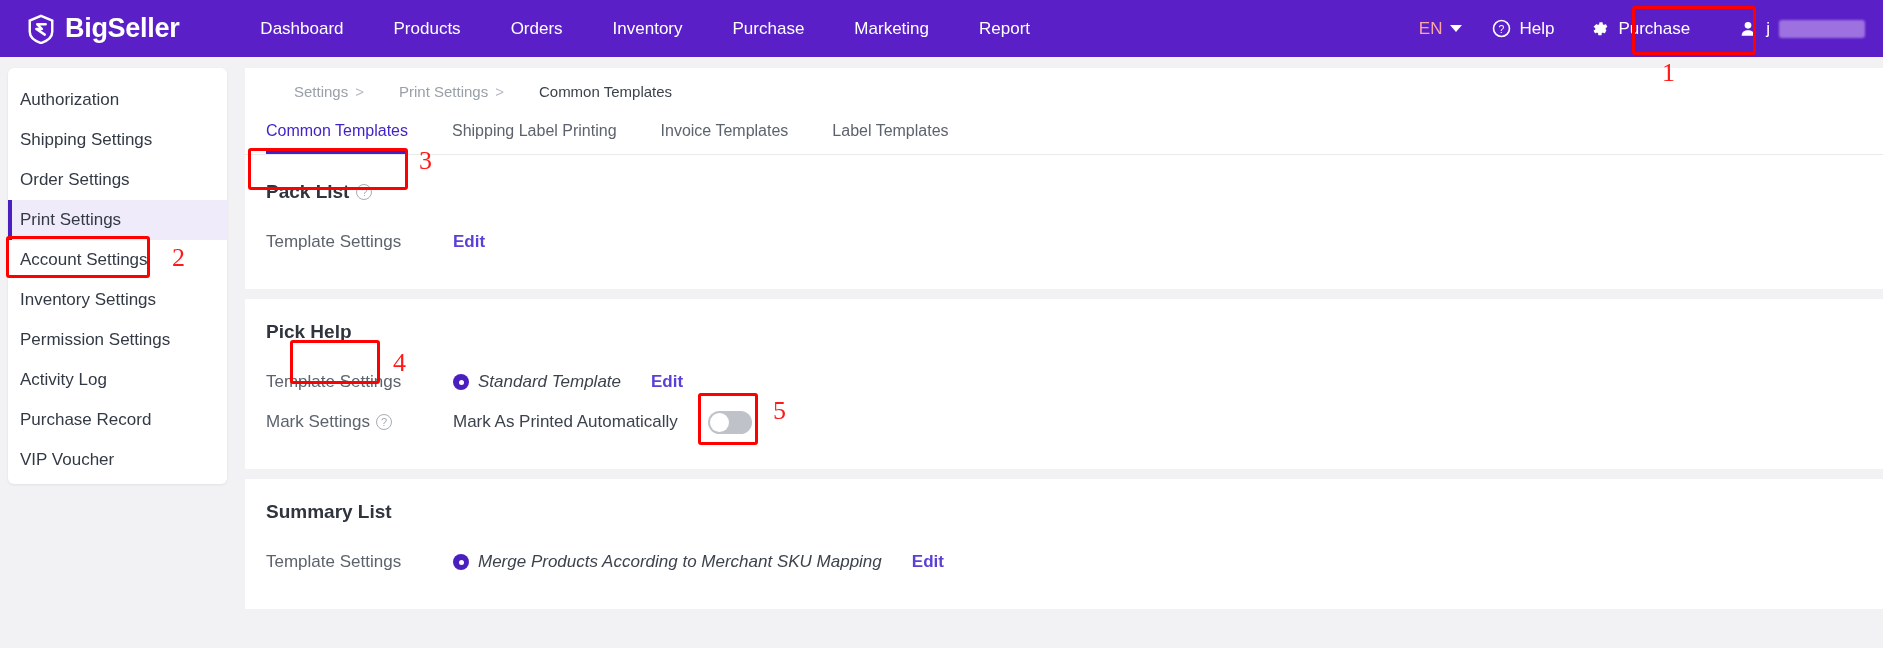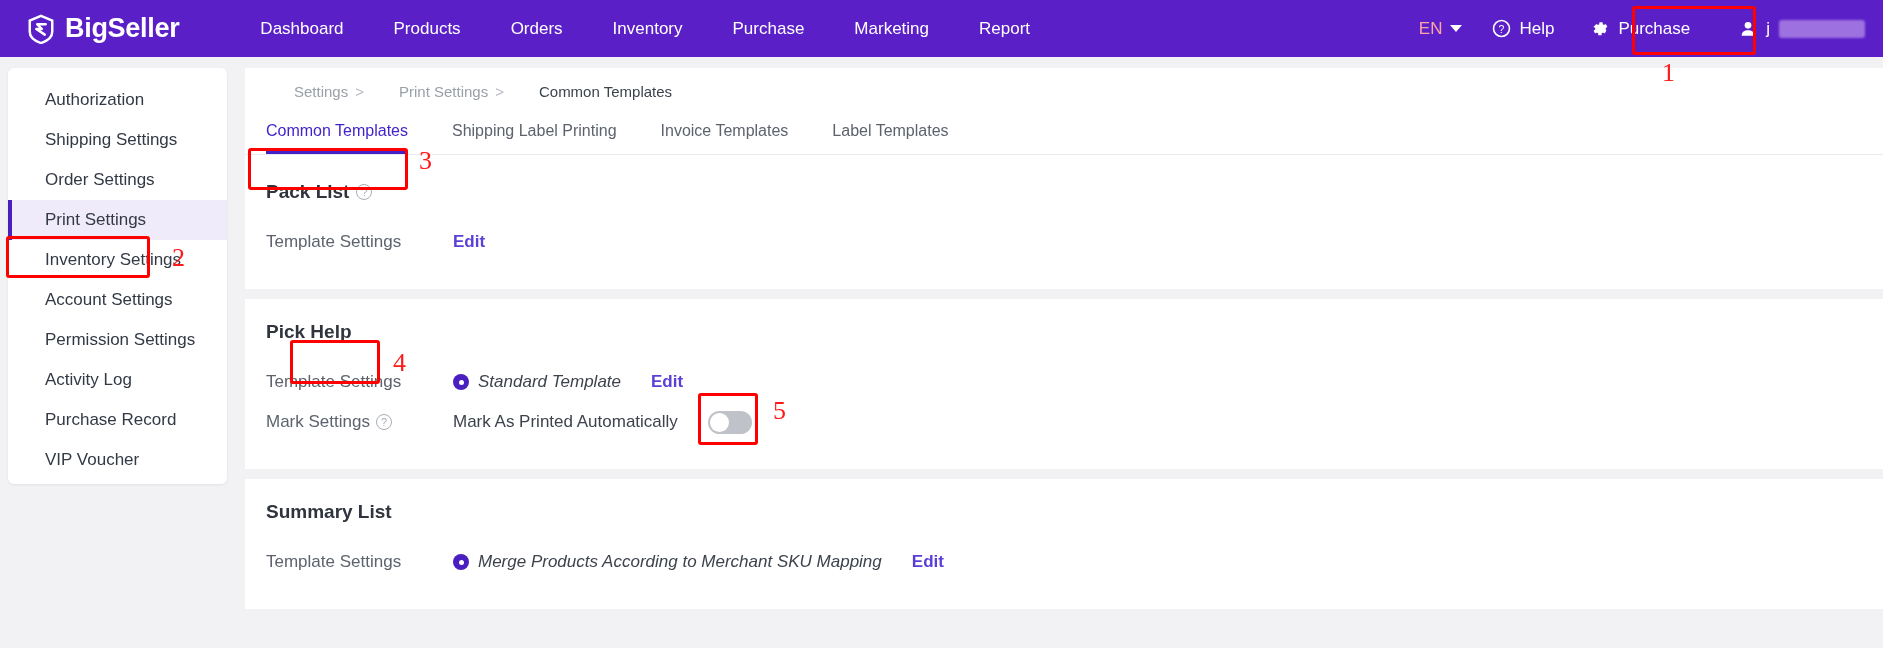--- a/index.html
+++ b/index.html
@@ -77,21 +77,21 @@
   
   .sidebar {
     position: absolute; left: 8px; top: 68px;
     width: 219px; height: 416px;
     background: #ffffff; border-radius: 6px;
     box-shadow: 0 1px 3px rgba(0,0,0,0.07);
     padding-top: 12px; overflow: hidden;
   }
   .side-item {
     position: relative; height: 40px; line-height: 40px;
-    padding-left: 37px; font-size: 17px; color: #333a45;
+    padding-left: 12px; font-size: 17px; color: #333a45;
     cursor: pointer; white-space: nowrap;
   }
   .side-item.active {
     background: #f0ebfb; color: #333a45;
   }
   .side-item.active::before {
     content: ""; position: absolute; left: 0; top: 0;
     width: 4px; height: 40px; background: #4a1fc0;
   }
 
@@ -225,22 +225,22 @@
       <span class="user-blur"></span>
     </div>
   </div>
 </div>
 
 <div class="sidebar">
   <div class="side-item">Authorization</div>
   <div class="side-item">Shipping Settings</div>
   <div class="side-item">Order Settings</div>
   <div class="side-item active">Print Settings</div>
+  <div class="side-item">Account Settings</div>
   <div class="side-item">Inventory Settings</div>
-  <div class="side-item">Account Settings</div>
   <div class="side-item">Permission Settings</div>
   <div class="side-item">Activity Log</div>
   <div class="side-item">Purchase Record</div>
   <div class="side-item">VIP Voucher</div>
 </div>
 
 <div class="main">
 
   <div class="bc">
     <span>Settings</span>

